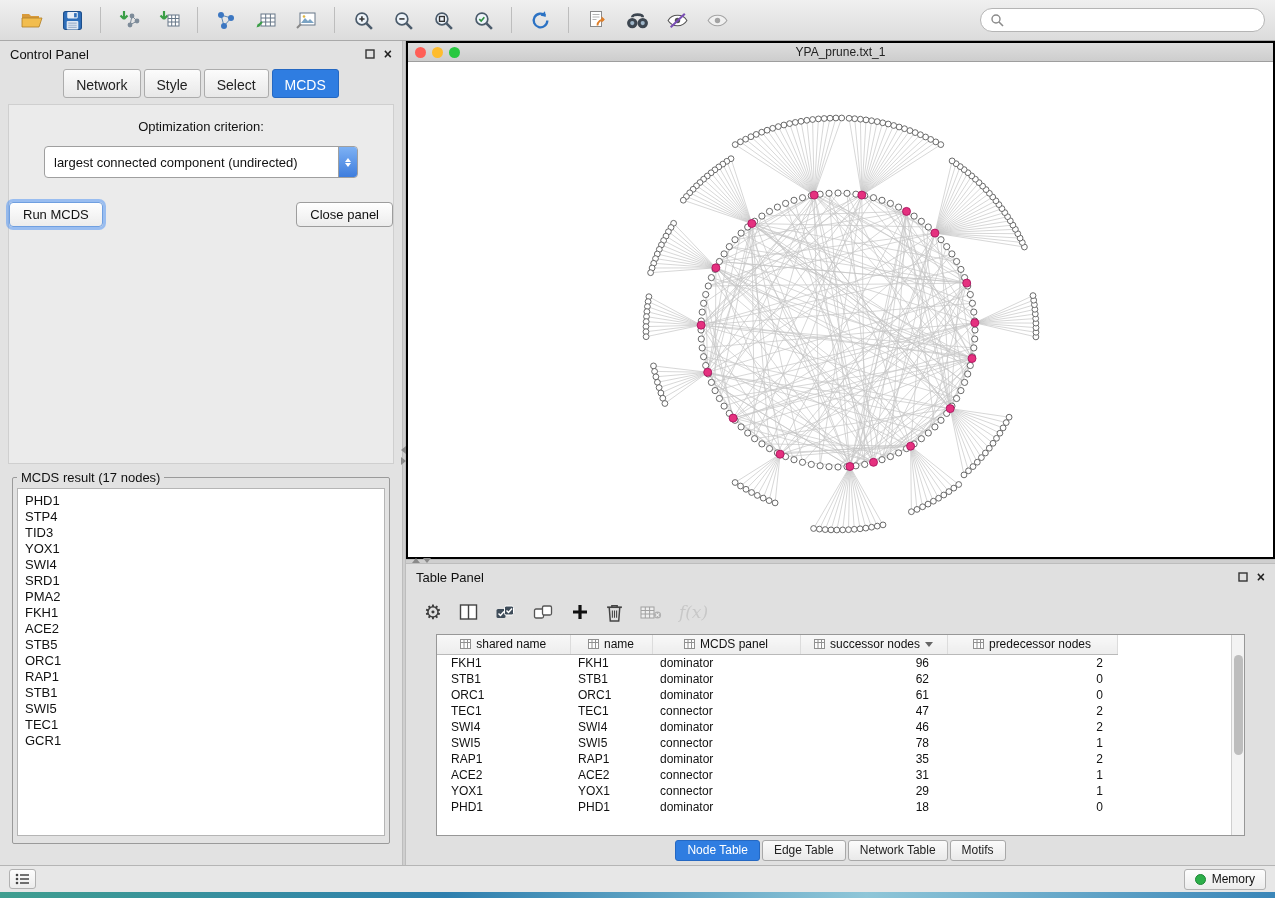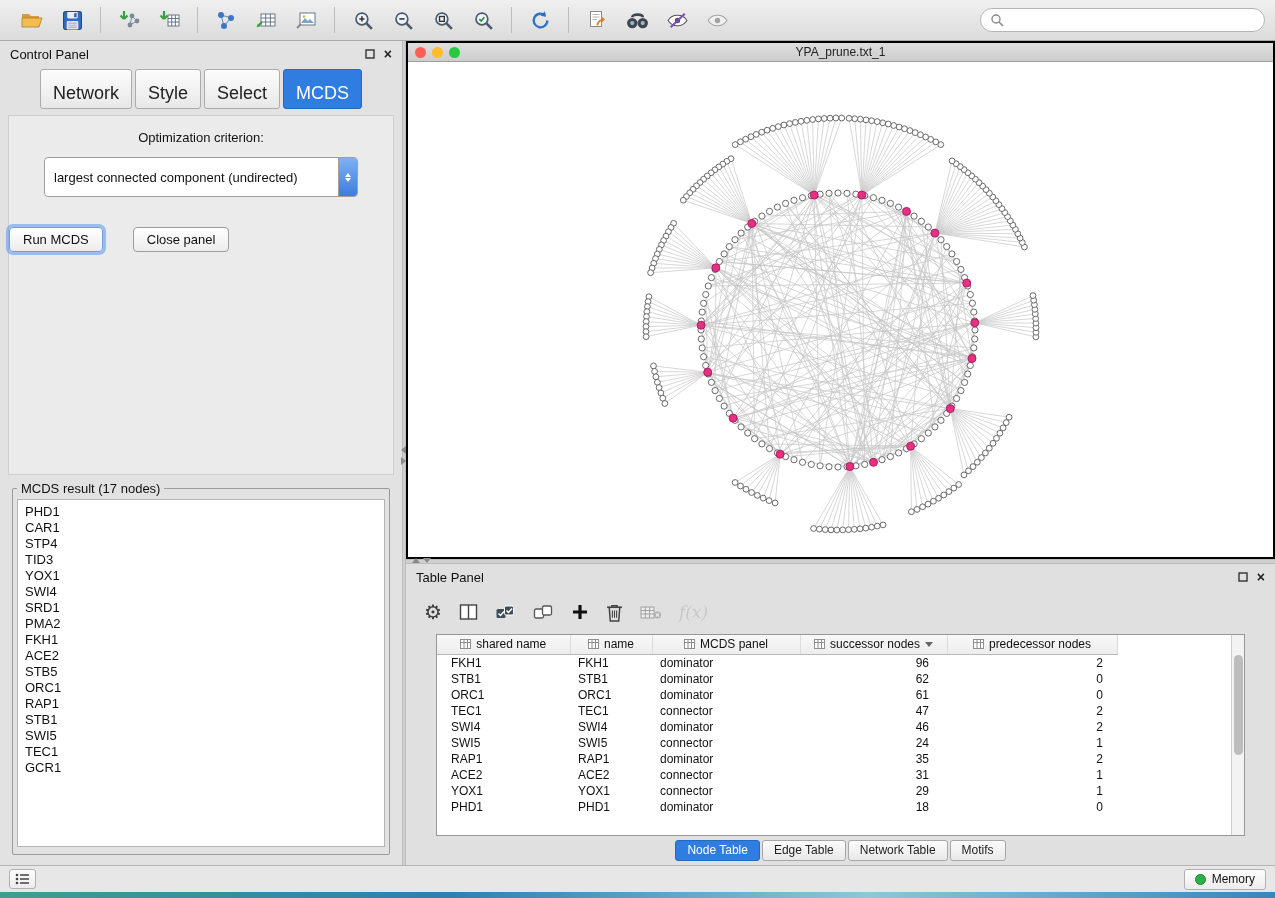--- a/index.html
+++ b/index.html
@@ -21,30 +21,30 @@
   .v-divider .vh{position:absolute;top:405px;left:-2px;display:flex;flex-direction:column;gap:3px}
   .tri-l{width:0;height:0;border-top:4px solid transparent;border-bottom:4px solid transparent;border-right:5px solid #8a8a8a}
   .tri-r{width:0;height:0;border-top:4px solid transparent;border-bottom:4px solid transparent;border-left:5px solid #8a8a8a}
 
   
   .control-panel{width:402px;background:#e2e2e2;display:flex;flex-direction:column}
   .panel-header{height:26px;display:flex;align-items:center;padding:0 10px;font-size:13px}
   .win-btns{margin-left:auto;display:flex;align-items:center;gap:9px}
   .win-btn{background:none;border:none;cursor:pointer;display:flex;align-items:center;color:#222;font-size:14px;font-weight:bold;line-height:1}
   .cp-tabs{display:flex;justify-content:center;gap:3px;padding:2px 0 6px}
-  .tab-btn{font-family:"Liberation Sans",sans-serif;font-size:18px;padding:13px 12px 4px;border:1px solid #acacac;background:linear-gradient(#fcfcfc,#e8e8e8);border-radius:3px;cursor:pointer;color:#222}
+  .tab-btn{font-family:"Liberation Sans",sans-serif;font-size:14px;padding:7px 12px 4px;border:1px solid #acacac;background:linear-gradient(#fcfcfc,#e8e8e8);border-radius:3px;cursor:pointer;color:#222}
   .tab-btn.active{background:#2f7de1;border-color:#2568c2;color:#fff}
   .cp-content{margin:0 8px;background:#ebebeb;border:1px solid #cfcfcf;height:360px;padding-top:14px}
   .opt-label{text-align:center;font-size:13px;margin-bottom:9px}
-  .dropdown{width:314px;height:40px;margin:12px auto;background:#fff;border:1px solid #9f9f9f;border-radius:4px;display:flex;align-items:center;cursor:pointer;overflow:hidden}
+  .dropdown{width:314px;height:32px;margin:12px auto;background:#fff;border:1px solid #9f9f9f;border-radius:4px;display:flex;align-items:center;cursor:pointer;overflow:hidden}
   .dd-text{flex:1;padding:0 9px;font-size:13px;white-space:nowrap}
   .dd-stepper{width:19px;height:100%;background:linear-gradient(#7db1f4,#3e7ddd);display:flex;flex-direction:column;align-items:center;justify-content:center;gap:1px;border-left:1px solid #9f9f9f}
   .chev-up{width:0;height:0;border-left:3.5px solid transparent;border-right:3.5px solid transparent;border-bottom:4px solid #fff}
   .chev-dn{width:0;height:0;border-left:3.5px solid transparent;border-right:3.5px solid transparent;border-top:4px solid #fff}
-  .cp-buttons{display:flex;justify-content:flex-start;gap:30px;margin-top:30px}
+  .cp-buttons{display:flex;justify-content:space-between;gap:30px;margin-top:24px}
   .btn{font-family:"Liberation Sans",sans-serif;font-size:13px;padding:4px 13px;background:linear-gradient(#ffffff,#ececec);border:1px solid #9d9d9d;border-radius:4px;cursor:pointer;color:#111}
   .btn.focus-ring{box-shadow:0 0 0 3px rgba(86,152,244,.55);border-color:#6f9fe0}
   fieldset.mcds-result{margin:6px 12px 0;border:1px solid #9a9a9a;border-radius:2px;padding:3px 4px 6px;height:374px}
   fieldset.mcds-result legend{font-size:13px;padding:0 4px}
   .result-list{background:#fff;border:1px solid #b5b5b5;height:348px;padding:4px 7px;overflow:hidden}
   .result-item{font-size:13px;line-height:16px}
 
   
   .right-side{flex:1;display:flex;flex-direction:column;min-width:0}
   .network-window{height:518px;border:2px solid #000;background:#fef9c3;display:flex;flex-direction:column}
@@ -279,21 +279,20 @@
         </div>
         <div class="cp-buttons">
           <button class="btn focus-ring">Run MCDS</button>
           <button class="btn">Close panel</button>
         </div>
       </div>
       <fieldset class="mcds-result">
         <legend>MCDS result (17 nodes)</legend>
         <div class="result-list">
             <div class="result-item">PHD1</div>
-            <div class="result-item">CAR1</div>
             <div class="result-item">STP4</div>
             <div class="result-item">TID3</div>
             <div class="result-item">YOX1</div>
             <div class="result-item">SWI4</div>
             <div class="result-item">SRD1</div>
             <div class="result-item">PMA2</div>
             <div class="result-item">FKH1</div>
             <div class="result-item">ACE2</div>
             <div class="result-item">STB5</div>
             <div class="result-item">ORC1</div>
@@ -767,21 +766,21 @@
                   <td>SWI4</td>
                   <td>SWI4</td>
                   <td>dominator</td>
                   <td class="num">46</td>
                   <td class="num">2</td>
                 </tr>
                 <tr>
                   <td>SWI5</td>
                   <td>SWI5</td>
                   <td>connector</td>
-                  <td class="num">24</td>
+                  <td class="num">78</td>
                   <td class="num">1</td>
                 </tr>
                 <tr>
                   <td>RAP1</td>
                   <td>RAP1</td>
                   <td>dominator</td>
                   <td class="num">35</td>
                   <td class="num">2</td>
                 </tr>
                 <tr>

